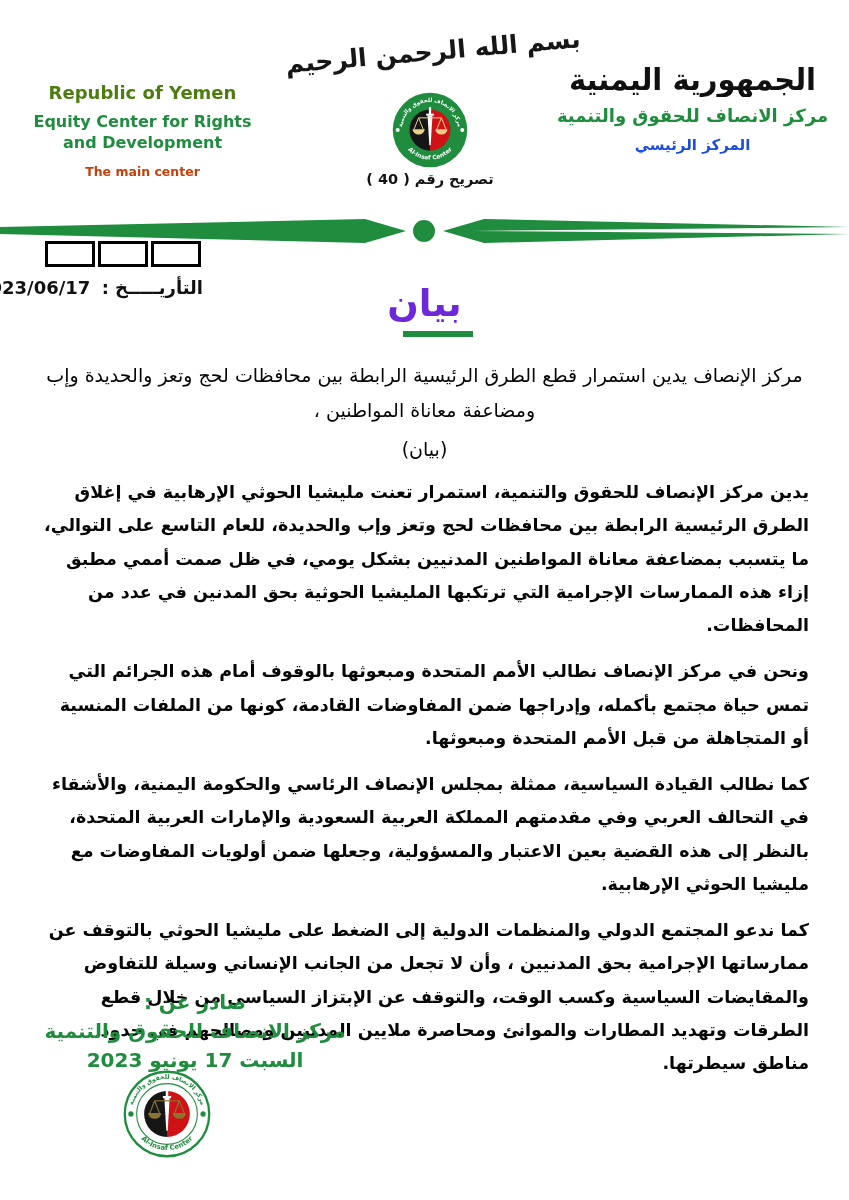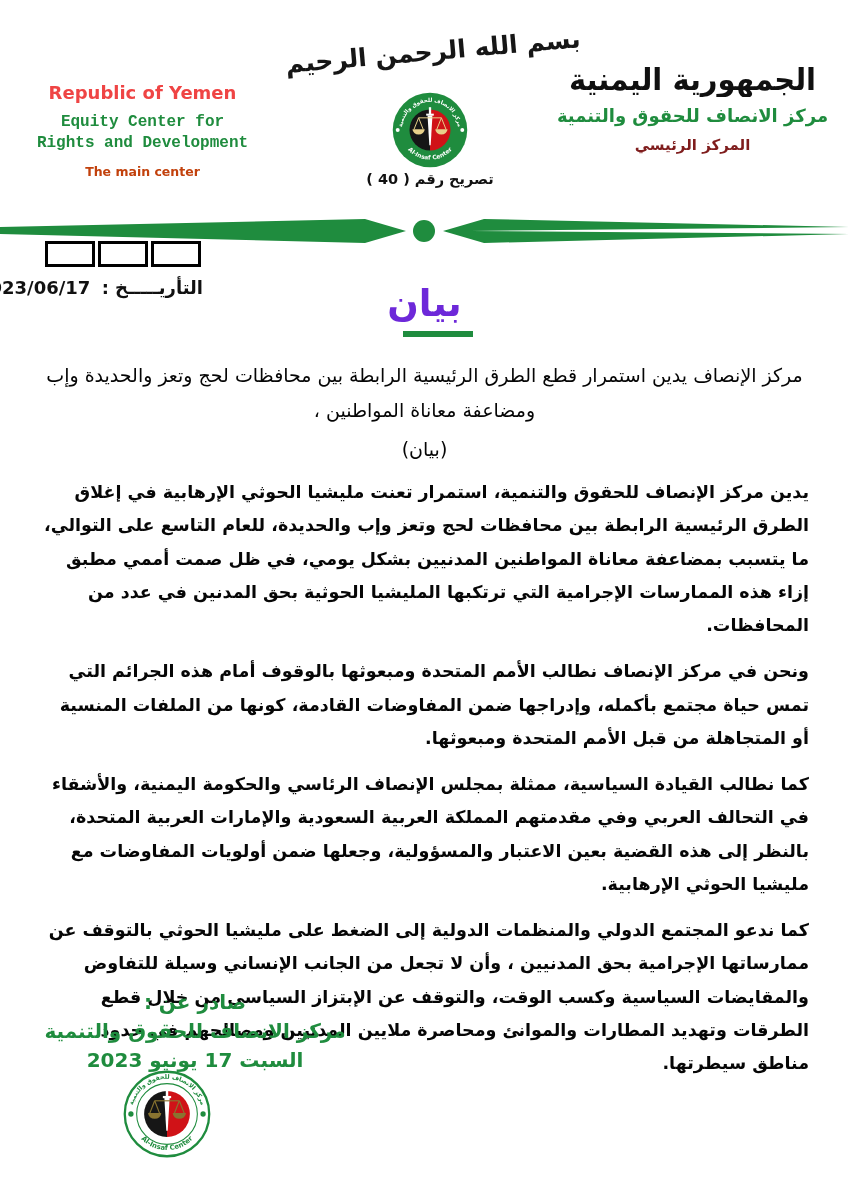--- a/index.html
+++ b/index.html
@@ -19,29 +19,29 @@
     left:308px;top:20px;width:250px;height:62px;
     display:flex;align-items:center;justify-content:center;
     font-size:25px;font-weight:bold;color:#161616;
     transform:rotate(-5deg);
     letter-spacing:-1px;
     white-space:nowrap;
   }
 
   
   .hdr-left{left:30px;top:82px;width:225px;text-align:center;}
-  .en-country{font-size:18px;font-weight:bold;color:#ef4444;margin-bottom:9px;}
-  .en-org{font-size:16px;font-weight:bold;color:#1f8c3e;line-height:1.3;font-family:Liberation Mono, monospace;}
+  .en-country{font-size:18px;font-weight:bold;color:#4d7c0f;margin-bottom:9px;}
+  .en-org{font-size:16px;font-weight:bold;color:#1f8c3e;line-height:1.3;}
   .en-branch{font-size:12.5px;font-weight:bold;color:#c2410c;margin-top:10px;}
 
   
   .hdr-right{left:555px;top:62px;width:275px;text-align:center;direction:rtl;}
   .ar-country{font-size:29px;font-weight:bold;color:#101010;white-space:nowrap;transform:scaleY(1.05);}
   .ar-org{font-size:18px;font-weight:bold;color:#1f8c3e;margin-top:9px;white-space:nowrap;}
-  .ar-branch{font-size:15px;font-weight:bold;color:#7f1d1d;margin-top:10px;}
+  .ar-branch{font-size:15px;font-weight:bold;color:#1d4ed8;margin-top:10px;}
 
   .top-logo{left:392px;top:92px;width:76px;height:76px;}
   .permit{left:335px;top:171px;width:190px;text-align:center;font-size:14.5px;font-weight:bold;direction:rtl;white-space:nowrap;}
 
   .divider{left:0;top:215px;width:849px;height:32px;}
 
   .date-boxes{left:45px;top:241px;display:flex;gap:3px;}
   .date-box{width:44px;height:20px;border:3px solid #000;background:#fff;}
 
   .date-line{left:38px;top:277px;width:165px;direction:rtl;text-align:center;font-size:18px;font-weight:bold;white-space:nowrap;}

